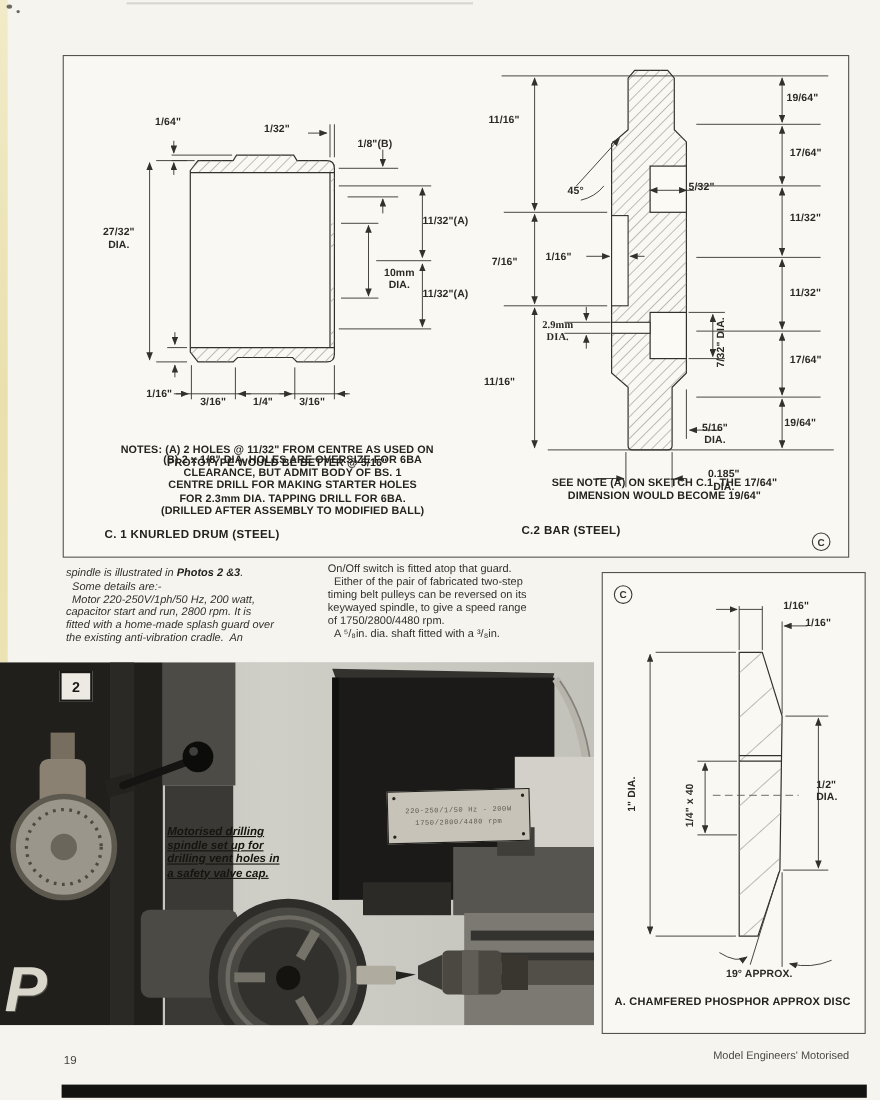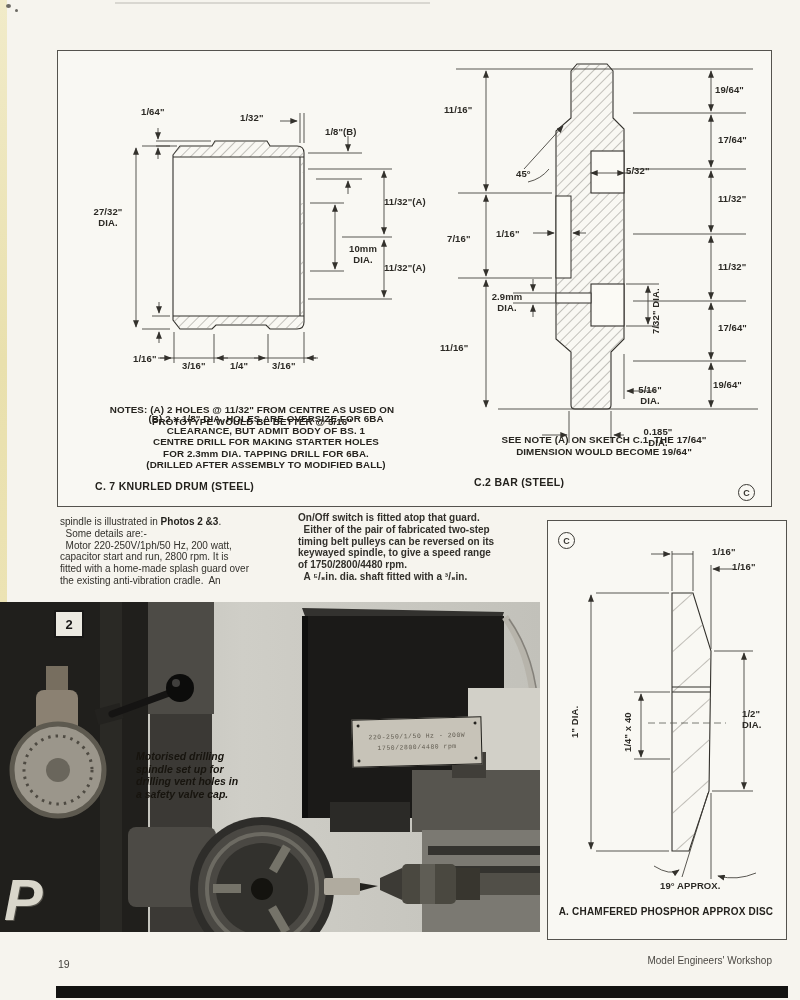--- a/index.html
+++ b/index.html
@@ -28,22 +28,22 @@
         display:flex;align-items:center;justify-content:center;}
   
   .col{position:absolute;font:400 10px "Liberation Sans","DejaVu Sans",sans-serif;
        color:#32302b;line-height:11.8px;white-space:pre-wrap;}
   .col b{font-weight:700;color:#211f1b;}
   
   #photo{left:0;top:602px;width:540px;height:330px;background:linear-gradient(90deg,#b9b8b1,#cfcec7 45%,#c2c1ba);overflow:hidden;}
   #fig-box{left:54px;top:8px;width:26px;height:24px;background:#eceae2;border:2px solid #191817;
            font:700 13px "Liberation Sans","DejaVu Sans",sans-serif;color:#191817;
            display:flex;align-items:center;justify-content:center;}
-  #photo-caption{left:136px;top:148px;width:146px;font:700 italic 10.5px "Liberation Sans","DejaVu Sans",sans-serif;
-           font-style:italic;color:#17140e;line-height:12.5px;white-space:pre-line;}
+  #photo-caption{left:152px;top:148px;width:146px;font:700 italic 10.5px "Liberation Sans","DejaVu Sans",sans-serif;
+           font-style:italic;color:#17140e;line-height:12.5px;white-space:pre-line;text-decoration:underline;}
   #motor-plate{left:352px;top:116px;width:128px;height:46px;background:#c7c3b8;border:1px solid #201f1c;
            transform:rotate(-1.5deg);display:flex;flex-direction:column;justify-content:center;gap:4px;}
   #motor-plate .pl{font:400 6.5px "Liberation Mono","DejaVu Sans Mono",monospace;color:#615c51;
            letter-spacing:.5px;text-align:center;white-space:nowrap;}
   .screw{position:absolute;width:3px;height:3px;border-radius:50%;background:#24231f;}
   #corner-letter{left:4px;top:264px;font:700 italic 58px "Liberation Sans","DejaVu Sans",sans-serif;
            font-style:italic;color:#d9d6cb;text-shadow:1px 1px 0 #55534c;}
   
   #page-number{left:58px;top:958px;font:400 10.5px "Liberation Sans","DejaVu Sans",sans-serif;color:#45423d;}
   #journal-name{left:500px;top:955px;width:272px;text-align:right;
@@ -186,53 +186,53 @@
 <span class="dim" style="left:182px;top:360px;">3/16"</span>
 <span class="dim" style="left:230px;top:360px;">1/4"</span>
 <span class="dim" style="left:272px;top:360px;">3/16"</span>
 <div class="notes" style="left:76px;top:404px;width:352px;">NOTES:   (A) 2 HOLES @ 11/32" FROM CENTRE AS USED ON
 PROTOTYPE WOULD BE BETTER @ 5/16"</div>
 <div class="notes" style="left:115px;top:413px;width:302px;">(B) 2 x 1/8" DIA. HOLES ARE OVERSIZE FOR 6BA
 CLEARANCE, BUT ADMIT BODY OF BS. 1
 CENTRE DRILL FOR MAKING STARTER HOLES
 FOR 2.3mm DIA. TAPPING DRILL FOR 6BA.
 (DRILLED AFTER ASSEMBLY TO MODIFIED BALL)</div>
-<span class="dtitle" style="left:95px;top:480px;">C. 7 KNURLED DRUM (STEEL)</span>
+<span class="dtitle" style="left:95px;top:480px;">C. 1 KNURLED DRUM (STEEL)</span>
 
 <span class="dim" style="left:444px;top:104px;">11/16"</span>
 <span class="dim" style="left:715px;top:84px;">19/64"</span>
 <span class="dim" style="left:718px;top:134px;">17/64"</span>
 <span class="dim" style="left:516px;top:148px;margin-top:20px;">45°</span>
 <span class="dim" style="left:626px;top:165px;">5/32"</span>
 <span class="dim" style="left:718px;top:193px;">11/32"</span>
 <span class="dim" style="left:447px;top:233px;">7/16"</span>
 <span class="dim" style="left:496px;top:228px;">1/16"</span>
 <span class="dim" style="left:718px;top:261px;">11/32"</span>
-<span class="dim c" style="left:481px;top:291px;width:52px;">2.9mm
+<span class="dim c" style="left:481px;top:291px;width:52px;font-family:Liberation Serif, serif;">2.9mm
 DIA.</span>
 <span class="dim rot" style="left:650px;top:334px;">7/32" DIA.</span>
 <span class="dim" style="left:718px;top:322px;">17/64"</span>
 <span class="dim" style="left:440px;top:342px;">11/16"</span>
 <span class="dim" style="left:713px;top:379px;">19/64"</span>
 <span class="dim c" style="left:622px;top:384px;width:56px;">5/16"
 DIA.</span>
 <span class="dim c" style="left:626px;top:426px;width:64px;">0.185"
 DIA.</span>
 <div class="notes" style="left:468px;top:434px;width:272px;">SEE NOTE (A) ON SKETCH C.1, THE 17/64"
 DIMENSION WOULD BECOME 19/64"</div>
 <span class="dtitle" style="left:474px;top:476px;">C.2 BAR (STEEL)</span>
 <span class="copy" style="left:738px;top:484px;">C</span>
 
-<div class="col" style="left:60px;top:516px;width:236px;"><span>spindle is illustrated in </span><b>Photos 2 &amp;3</b><span>.
+<div class="col" style="left:60px;top:516px;width:236px;font-style:italic;"><span>spindle is illustrated in </span><b>Photos 2 &amp;3</b><span>.
   Some details are:-
   Motor 220-250V/1ph/50 Hz, 200 watt,
 capacitor start and run, 2800 rpm. It is
 fitted with a home-made splash guard over
 the existing anti-vibration cradle.  An</span></div>
-<div class="col" style="left:298px;top:512px;width:242px;font-weight:bold;"><span>On/Off switch is fitted atop that guard.
+<div class="col" style="left:298px;top:512px;width:242px;"><span>On/Off switch is fitted atop that guard.
   Either of the pair of fabricated two-step
 timing belt pulleys can be reversed on its
 keywayed spindle, to give a speed range
 of 1750/2800/4480 rpm.
   A ⁵/₈in. dia. shaft fitted with a ³/₈in.</span></div>
 
 <div class="abs" id="photo">
   <svg width="540" height="330" viewBox="0 0 540 330">
 
     <rect x="0" y="0" width="148" height="330" fill="#201f1c"></rect>
@@ -348,14 +348,14 @@
 <span class="dim" style="left:712px;top:546px;">1/16"</span>
 <span class="dim" style="left:732px;top:561px;">1/16"</span>
 <span class="dim rot" style="left:569px;top:738px;">1" DIA.</span>
 <span class="dim rot" style="left:622px;top:752px;">1/4" x 40</span>
 <span class="dim c" style="left:742px;top:708px;width:40px;text-align:left;">1/2"
 DIA.</span>
 <span class="dim" style="left:660px;top:880px;">19° APPROX.</span>
 <div class="dtitle" style="left:549px;top:906px;width:234px;text-align:center;font-size:10px;letter-spacing:.2px;">A. CHAMFERED PHOSPHOR APPROX DISC</div>
 
 <span class="abs" id="page-number">19</span>
-<div class="abs" id="journal-name">Model Engineers' Workshop</div>
+<div class="abs" id="journal-name">Model Engineers' Motorised</div>
 <div class="abs" id="bottom-bar"></div>
 
 </body></html>

